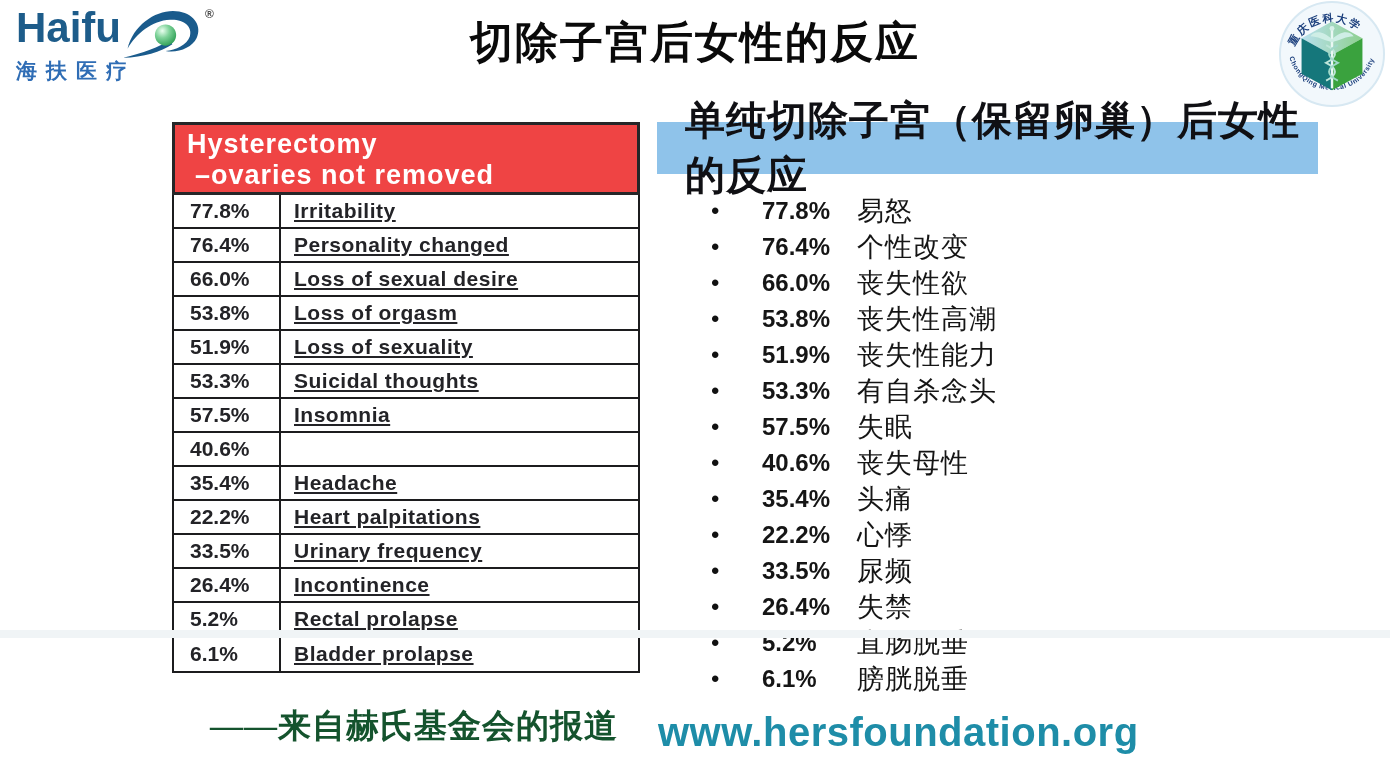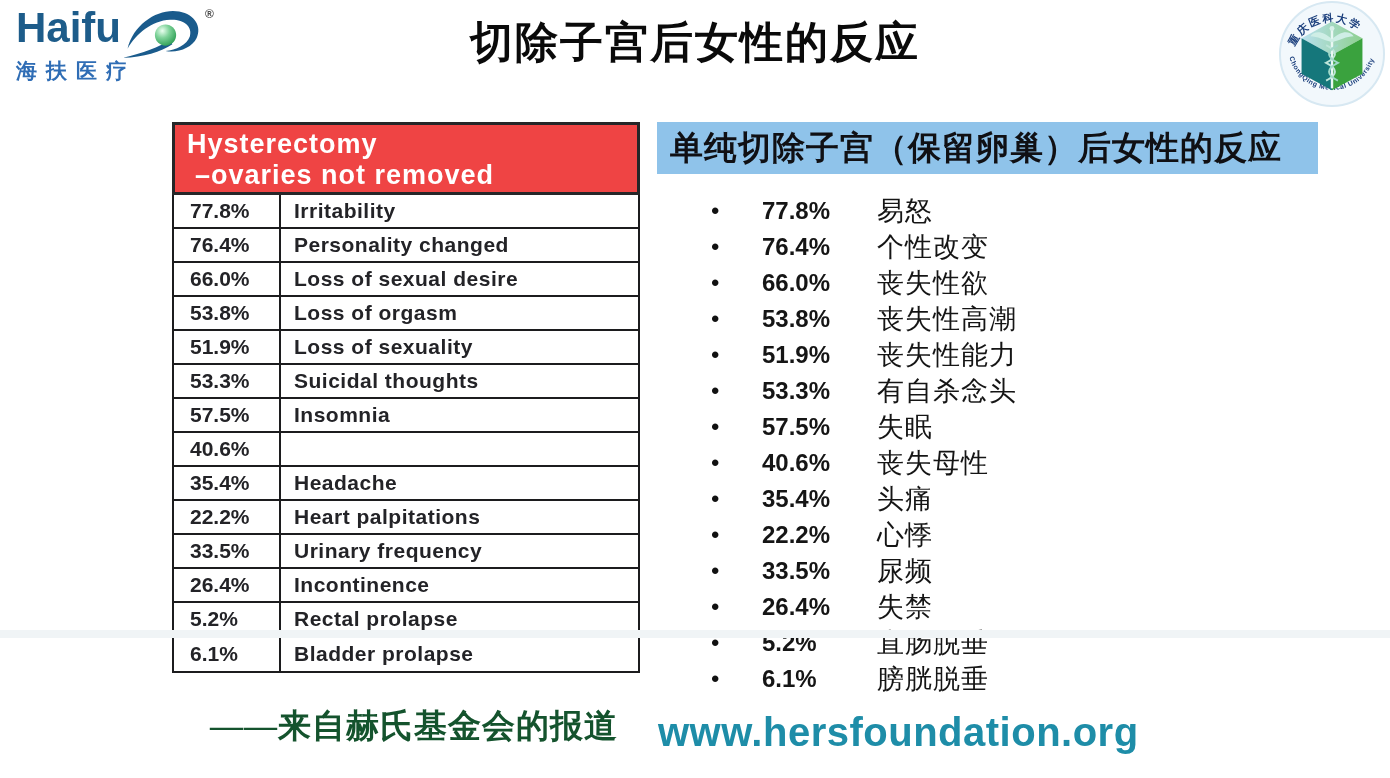--- a/index.html
+++ b/index.html
@@ -45,37 +45,37 @@
     display:grid; grid-template-columns:107px 1fr; height:34px;
     border-bottom:2px solid #1c1c1e; background:#ffffff;
   }
   .trow:last-child { border-bottom:none; }
   .tpct {
     font-weight:bold; font-size:21px; color:#232327; padding-left:16px;
     border-right:2px solid #1c1c1e; display:flex; align-items:center; height:100%;
   }
   .tlabel {
     font-weight:bold; font-size:21px; color:#232327; padding-left:13px;
-    display:flex; align-items:center; letter-spacing:0.5px;
+    display:flex; align-items:center; letter-spacing:0.5px;text-decoration:underline;
   }
 
   
   .banner {
     position:absolute; left:657px; top:122px; width:661px; height:52px;
-    background:#8fc3ea; display:flex; align-items:center; padding-left:13px;
-    font-size:33px; font-weight:bold; color:#101014;
+    background:#8fc3ea; display:flex; align-items:center; padding-left:28px;
+    font-size:40px; font-weight:bold; color:#101014;
     font-family:"Liberation Serif", "DejaVu Serif", serif; letter-spacing:1px;
   }
   .blist { position:absolute; left:657px; top:193px; width:700px; }
   .bitem { display:grid; grid-template-columns:105px 95px 1fr; height:36px; align-items:center; }
   .bullet { padding-left:54px; font-size:24px; color:#111; line-height:36px; }
   .bpct { font-weight:bold; font-size:24px; color:#151515; }
   .blabel {
     font-size:27px; color:#151515;
-    font-family:"Liberation Serif", "DejaVu Serif", serif; letter-spacing:1px;margin-left:20px;
+    font-family:"Liberation Serif", "DejaVu Serif", serif; letter-spacing:1px;
   }
 
   
   .footer-source {
     position:absolute; left:210px; top:704px; font-size:33px; font-weight:bold;
     color:#14532d; font-family:"Liberation Serif", "DejaVu Serif", serif; letter-spacing:1px;
   }
   .footer-link {
     position:absolute; left:658px; top:710px; font-size:40px; font-weight:bold;
     color:#1e8da8; text-decoration-thickness:2px;

